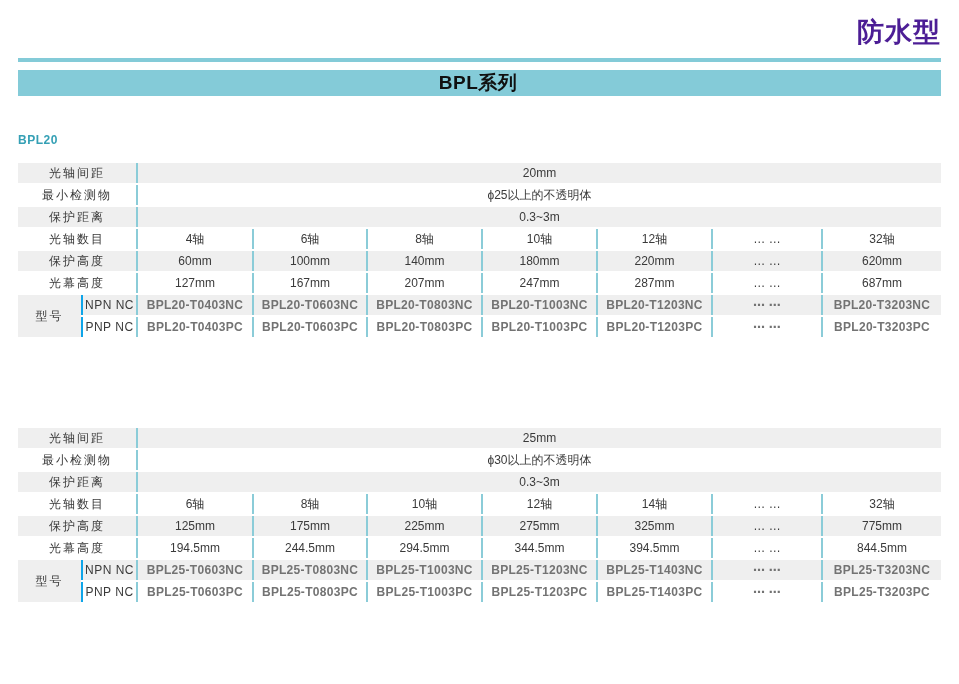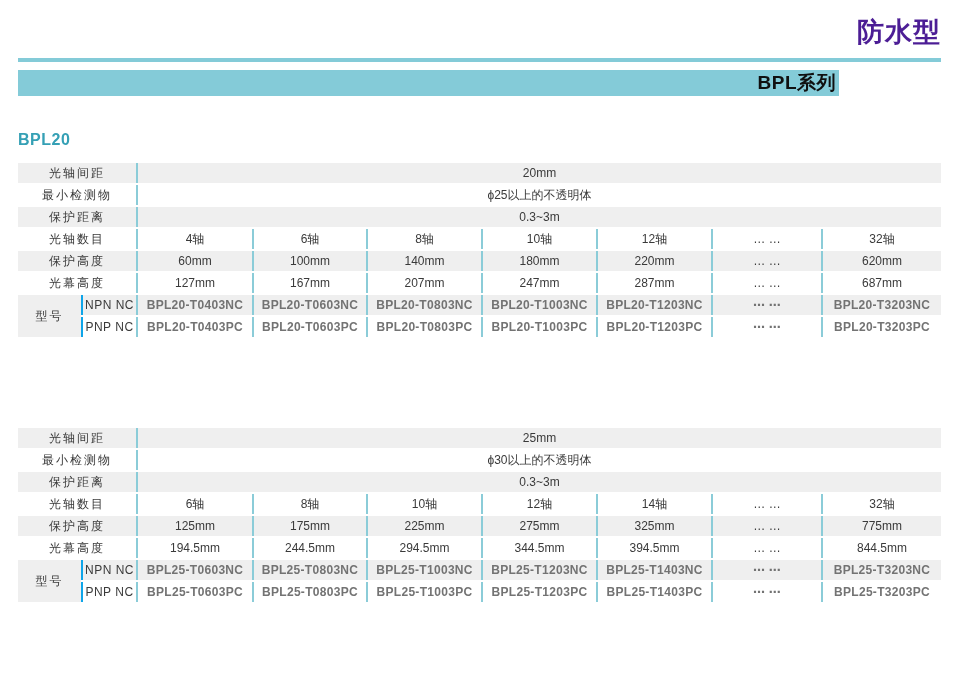--- a/index.html
+++ b/index.html
@@ -6,29 +6,29 @@
   .page {
     position:relative; width:959px; height:684px; background:#ffffff;
     font-family:"Liberation Sans","DejaVu Sans",sans-serif; color:#3a3a3a; overflow:hidden;
   }
   .top-title {
     position:absolute; top:14px; right:18px;
     font-size:27px; font-weight:bold; color:#4c1d95; letter-spacing:1px;
   }
   .rule { position:absolute; left:18px; top:58px; width:923px; height:4px; background:#84cbd8; }
   .band {
-    position:absolute; left:18px; top:70px; width:821px; height:26px; background:#84cbd8;
-    text-align:right; line-height:26px;
+    position:absolute; left:18px; top:70px; width:923px; height:26px; background:#84cbd8;
+    text-align:center; line-height:26px;
   }
   .band-label { font-size:19px; font-weight:bold; color:#101010; padding-right:3px; letter-spacing:0.5px; }
   .section { position:absolute; left:18px; width:923px; }
   #sec0 { top:131px; }
   #sec1 { top:428px; }
   .sec-heading {
-    margin:0 0 14px 0; font-size:16px; line-height:18px;
+    margin:0 0 14px 0; font-size:12px; line-height:18px;
     font-weight:bold; color:#35a0b5; letter-spacing:0.5px;
   }
   table.spec { border-collapse:collapse; width:923px; table-layout:fixed; }
   table.spec td {
     height:20px; padding:0; font-size:12px; text-align:center; vertical-align:middle;
     border-bottom:2px solid #ffffff; background:#ffffff; white-space:nowrap; overflow:hidden;
   }
   table.spec tr.g td { background:#efefef; }
   td.lbl { text-align:left; padding-left:26px; letter-spacing:2px; }
   td.d { border-left:2px solid #8bccd8; }

